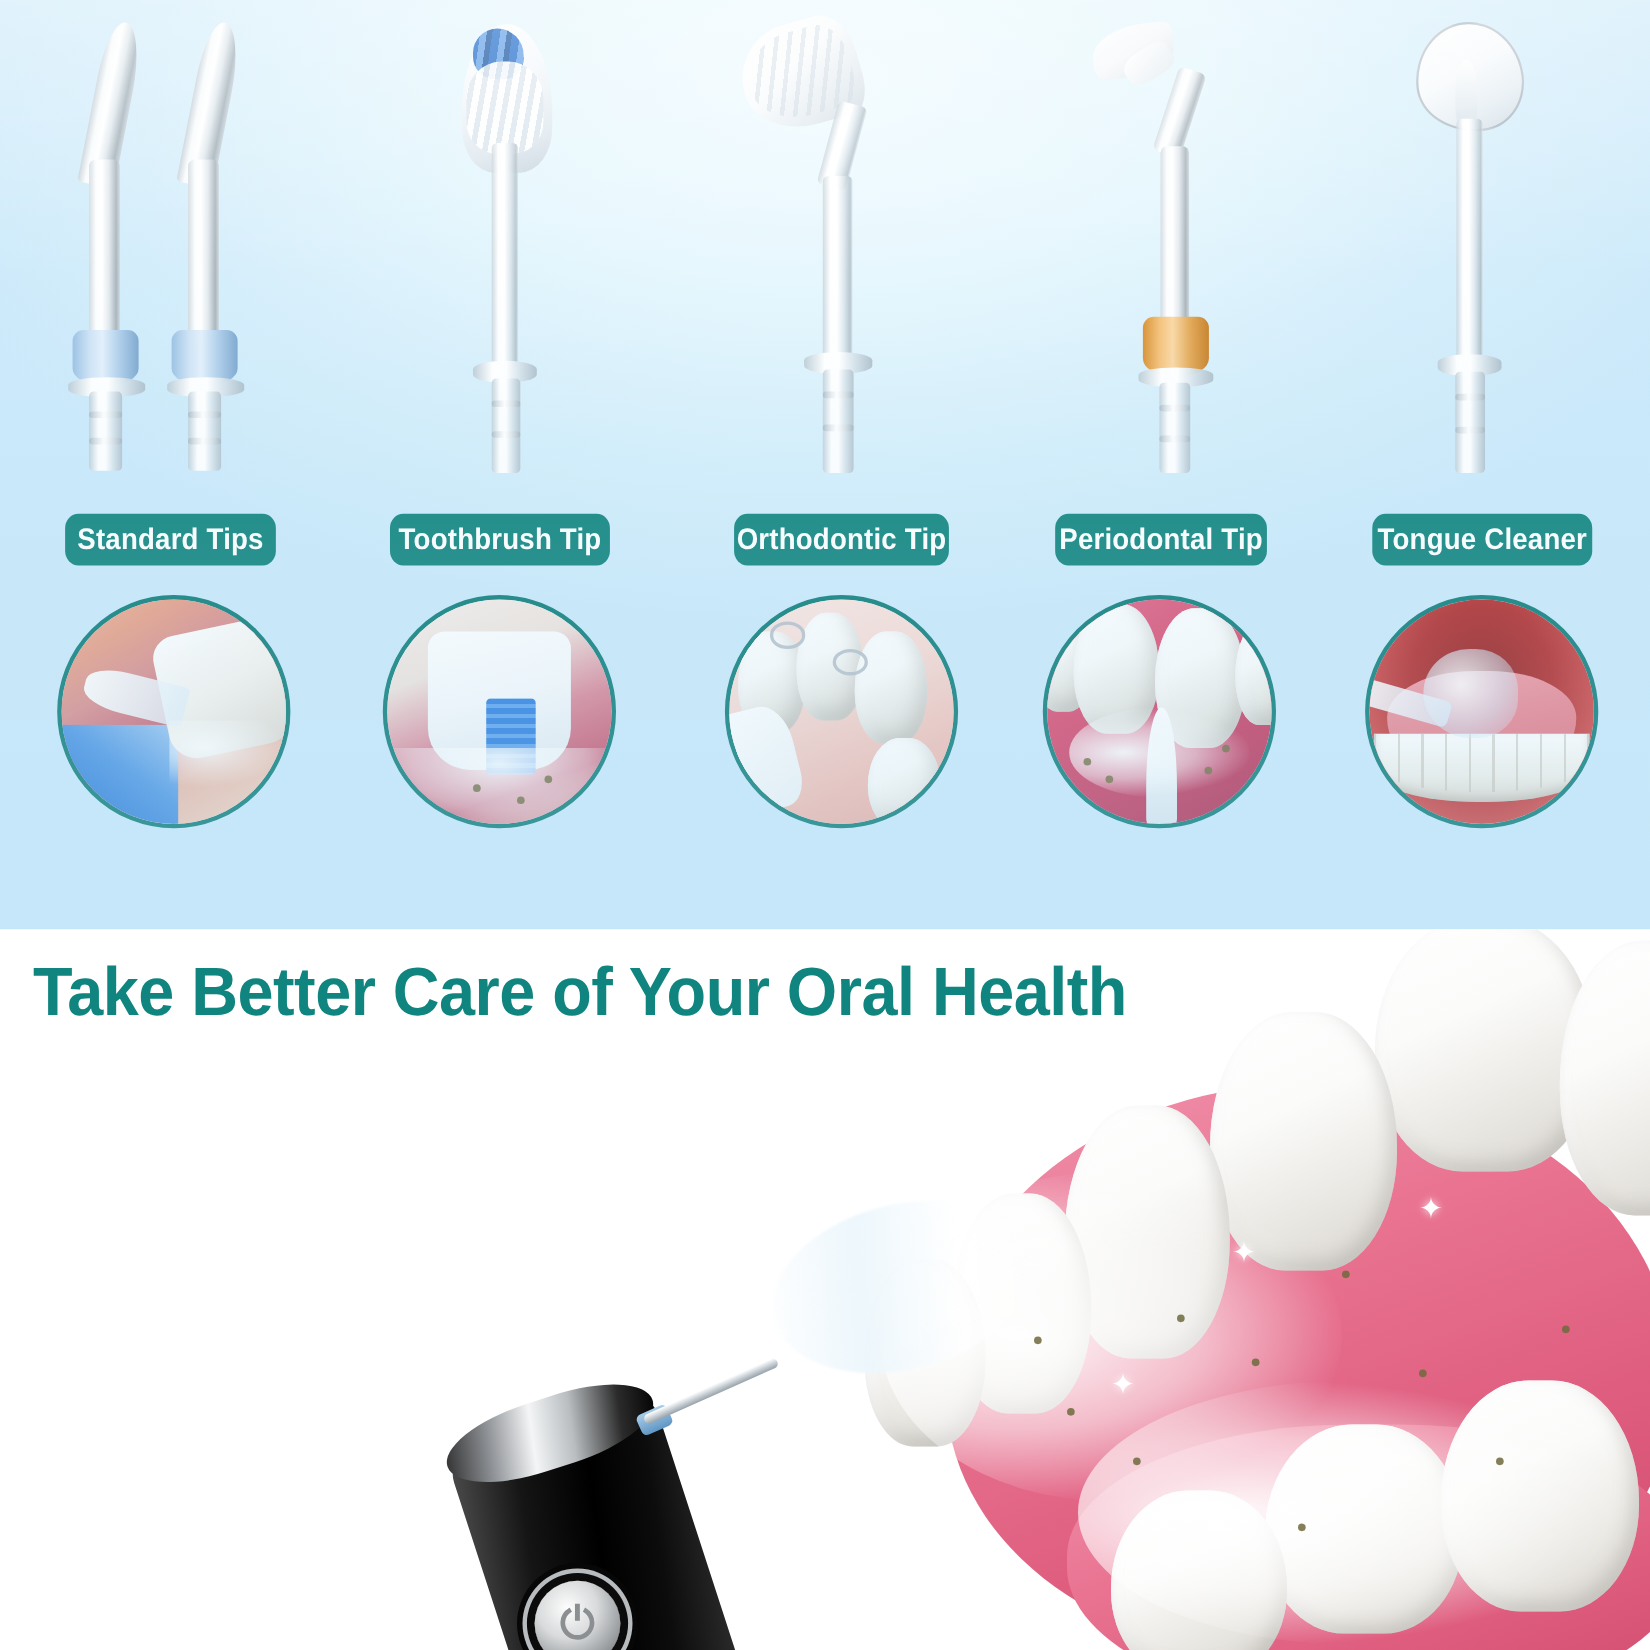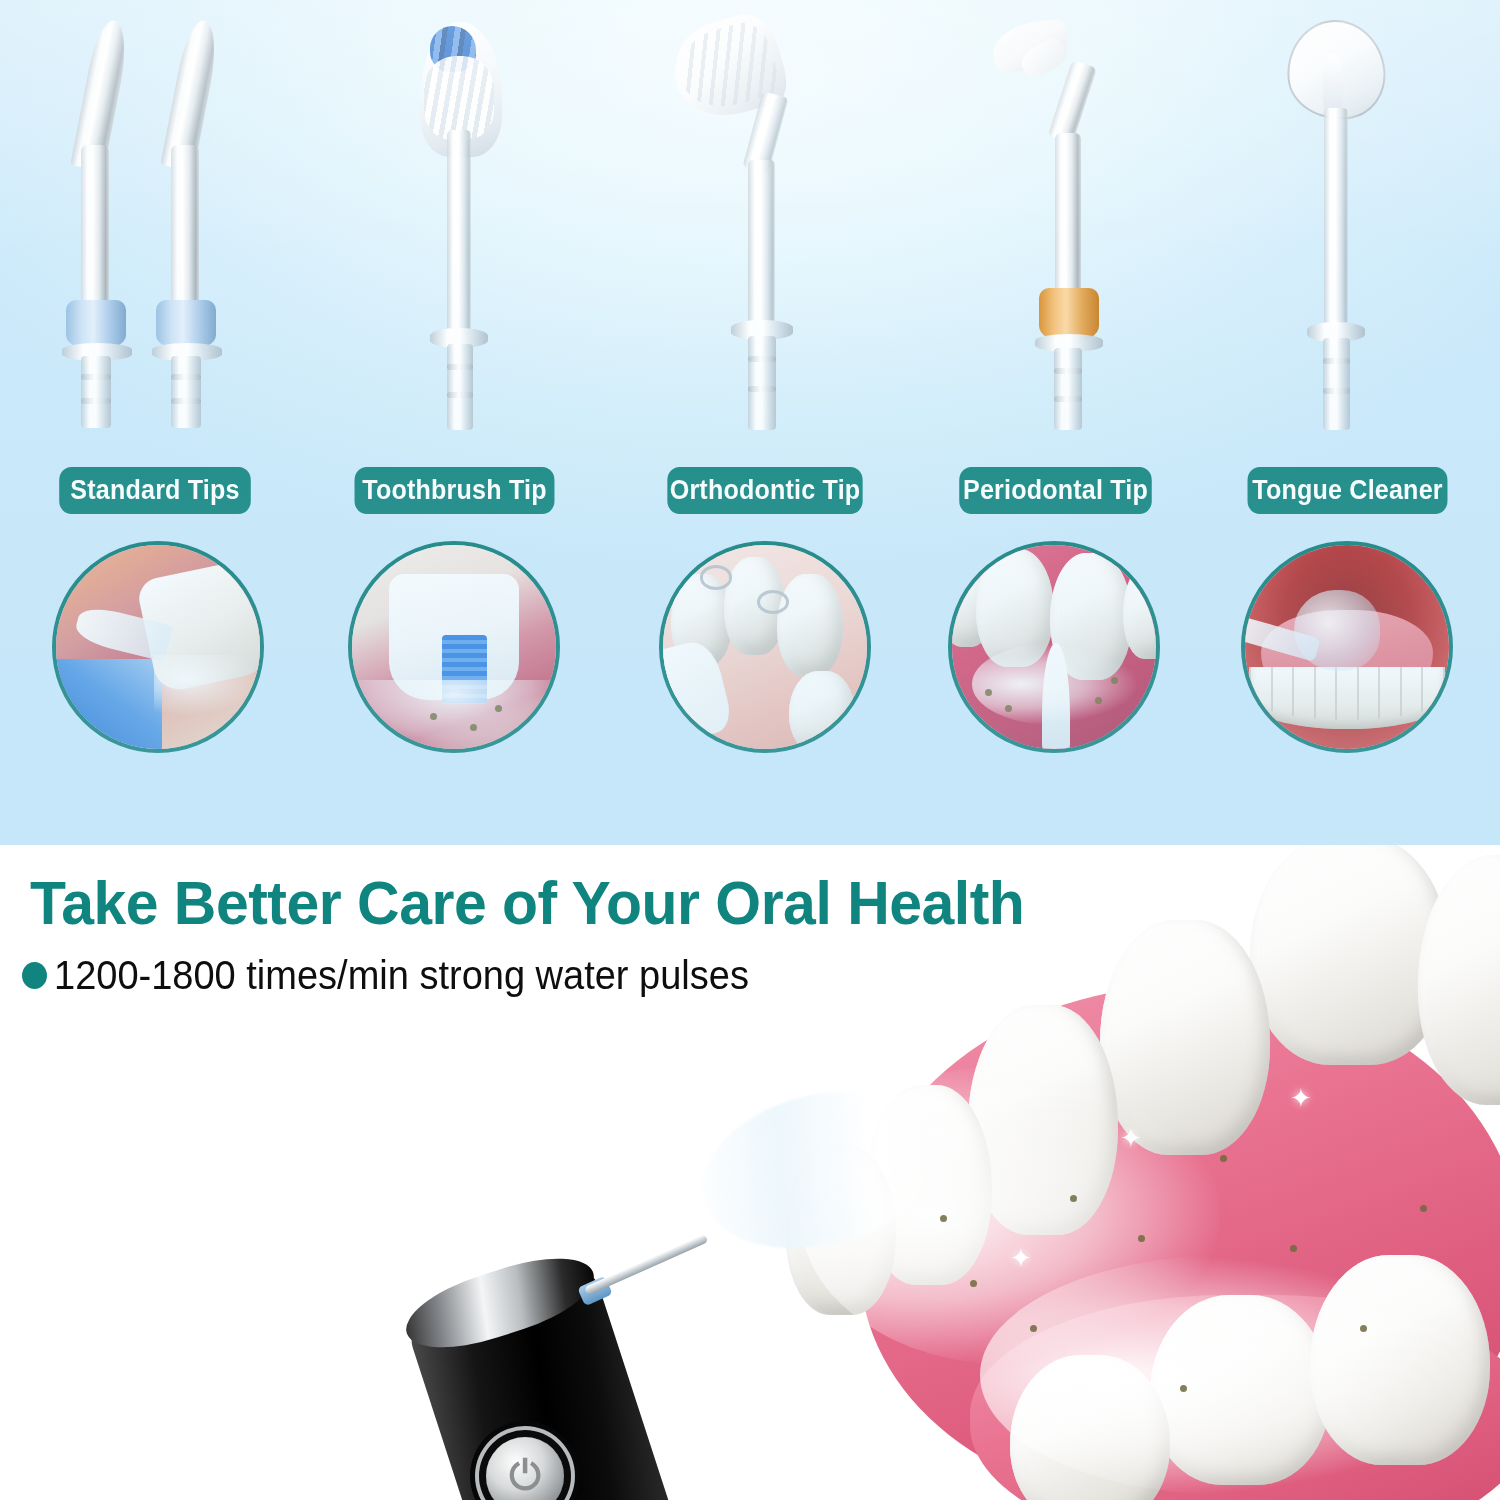--- a/index.html
+++ b/index.html
@@ -441,19 +441,15 @@
     </div>
     <div class="dev-btn power">
       <span class="power-glyph">⏻</span>
     </div>
 
   </div>
 
   <div class="headline">Take Better Care of Your Oral Health</div>
 
   <div class="bullets">
-    <div class="bullet">
-      <span class="dot"></span>
-      <span class="btext">1200-1800 times/min strong water pulses</span>
-    </div>
   </div>
 
 </div>
 
 </body></html>

